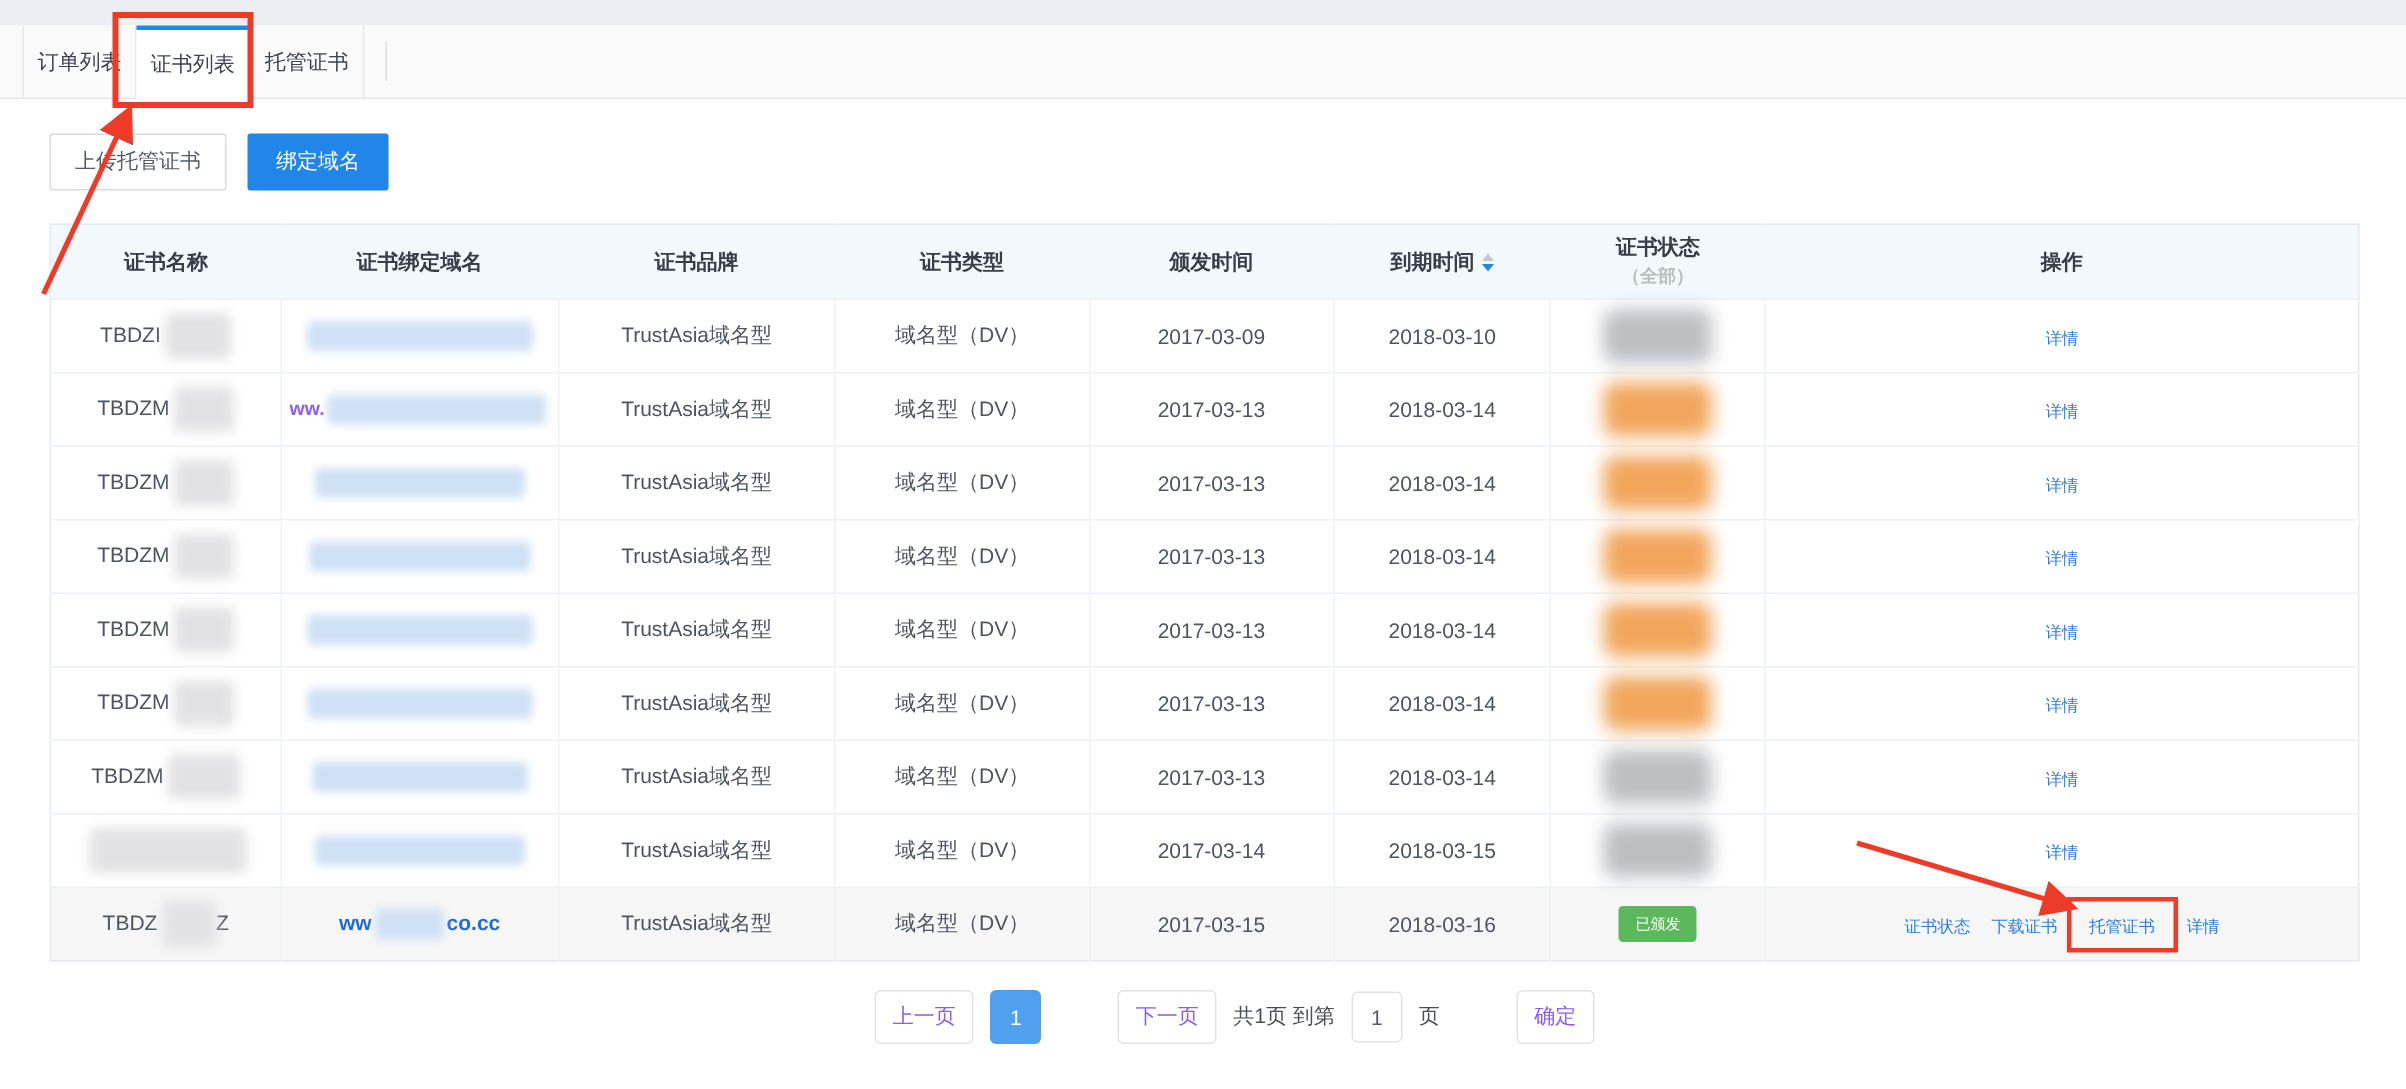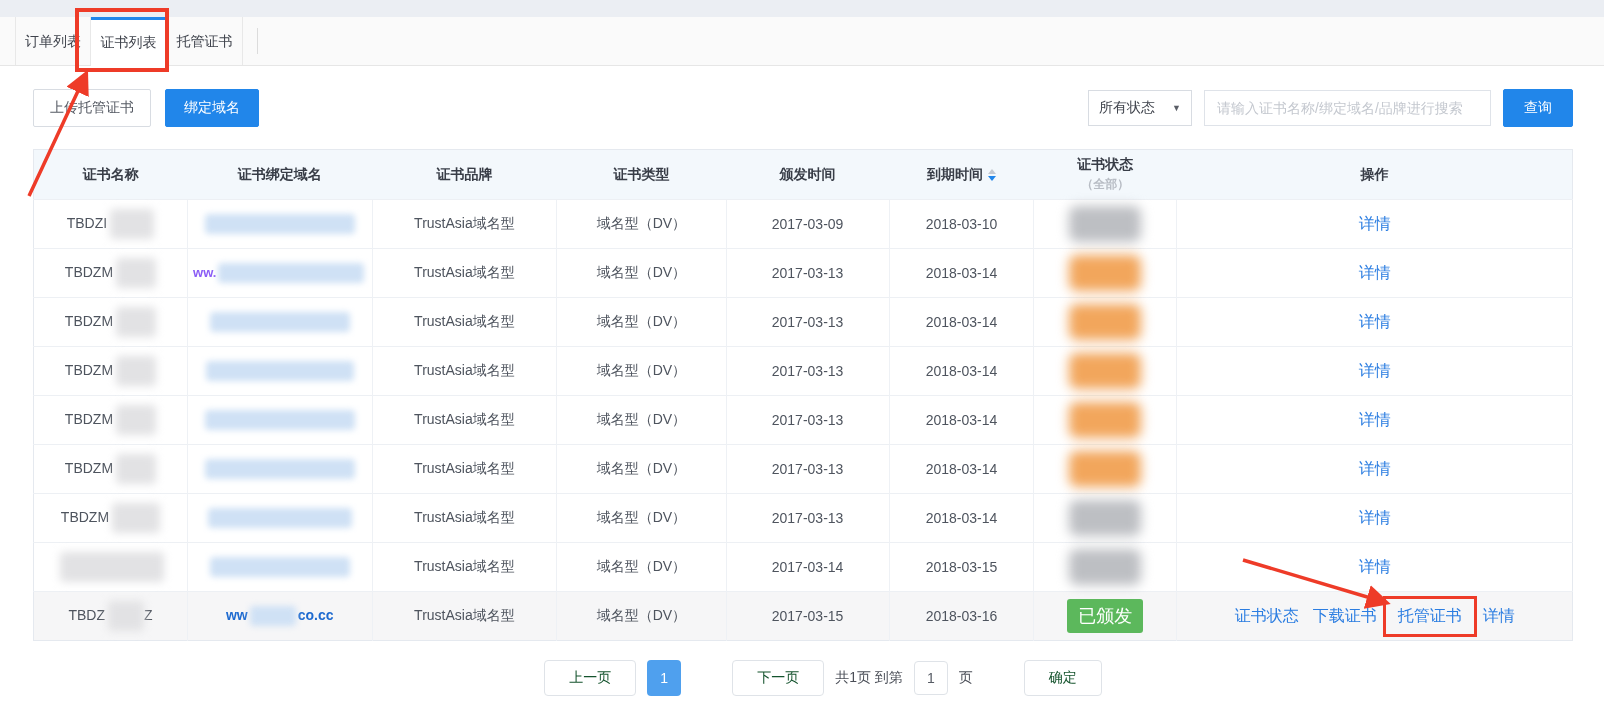--- a/index.html
+++ b/index.html
@@ -49,32 +49,32 @@
     border-left:4px solid transparent; border-right:4px solid transparent; }
   .sort-icon .up { border-bottom:5px solid #c2c8d1; margin-bottom:2px; }
   .sort-icon .dn { border-top:5px solid #2186ea; }
   
   .blur { display:inline-block; vertical-align:middle; border-radius:4px; }
   .name-blur { height:30px; background:#e2e2e4; filter:blur(4px); margin-left:3px; }
   .domain-blur { height:20px; background:#cfe1f5; filter:blur(3px); margin:0 2px; }
   .status-blur { width:72px; height:36px; border-radius:8px; filter:blur(6px); }
   .status-blur.orange { background:#f2a65c; }
   .status-blur.gray { background:#bdbfc3; }
-  .badge-issued { display:inline-block; background:#5cb85c; color:#fff; font-size:18px;
+  .badge-issued { display:inline-block; background:#5cb85c; color:#fff; font-size:10px;
     padding:5px 11px; border-radius:3px; }
   .domain-strong { font-weight:bold; color:#1f6bd0; font-size:14px; }
   .domain-mini { font-size:13px; font-weight:bold; color:#8b5cf6; }
-  .op-link { color:#2b7de1; text-decoration:none; font-size:16px; cursor:pointer; }
+  .op-link { color:#2b7de1; text-decoration:none; font-size:11px; cursor:pointer; }
   .ops-cell .op-link { margin:0 7px; }
   .op-boxed { position:relative; display:inline-block; border:3px solid #ee3b28;
     padding:7px 5px; margin:-10px -1px; }
   
   .pagination { display:flex; justify-content:center; align-items:center; gap:11px; margin-top:19px; }
-  .pg-btn { height:36px; min-width:64px; padding:0 24px; background:#fff; border:1px solid #dfe3e8;
-    border-radius:4px; color:#14532d; font-size:14px; cursor:pointer;margin-left:40px; }
+  .pg-btn { height:36px; min-width:64px; padding:0 11px; background:#fff; border:1px solid #dfe3e8;
+    border-radius:4px; color:#8b5cf6; font-size:14px; cursor:pointer;margin-left:40px; }
   .pg-current { height:36px; width:34px; background:#4fa0ee; color:#fff; font-size:14px;
     border:none; border-radius:4px; text-align:center; line-height:36px; }
   .pg-text { font-size:14px; color:#4a4e57; }
   .pg-input { width:34px; height:34px; border:1px solid #dfe3e8; border-radius:4px;
     text-align:center; font-size:14px; color:#565b64; }
   .pg-confirm { min-width:52px; }
 </style>
 </head>
 <body>
 
@@ -97,28 +97,20 @@
     </svg>
   </div>
 </div>
 
 <div class="content">
 
   <div class="toolbar">
     <div class="toolbar-left">
       <button class="btn-plain">上传托管证书</button>
       <button class="btn-primary">绑定域名</button>
-    </div>
-    <div class="toolbar-right">
-      <div class="select-box">
-        <span>所有状态</span>
-        <span class="select-caret">▼</span>
-      </div>
-      <input class="search-input" type="text" placeholder="请输入证书名称/绑定域名/品牌进行搜索" style="">
-      <button class="btn-primary btn-query">查询</button>
     </div>
   </div>
 
   <table>
     <colgroup>
       <col style="width:10%">
         <col style="width:12%">
         <col style="width:12%">
         <col style="width:11%">
       <col style="width:10.6%">

